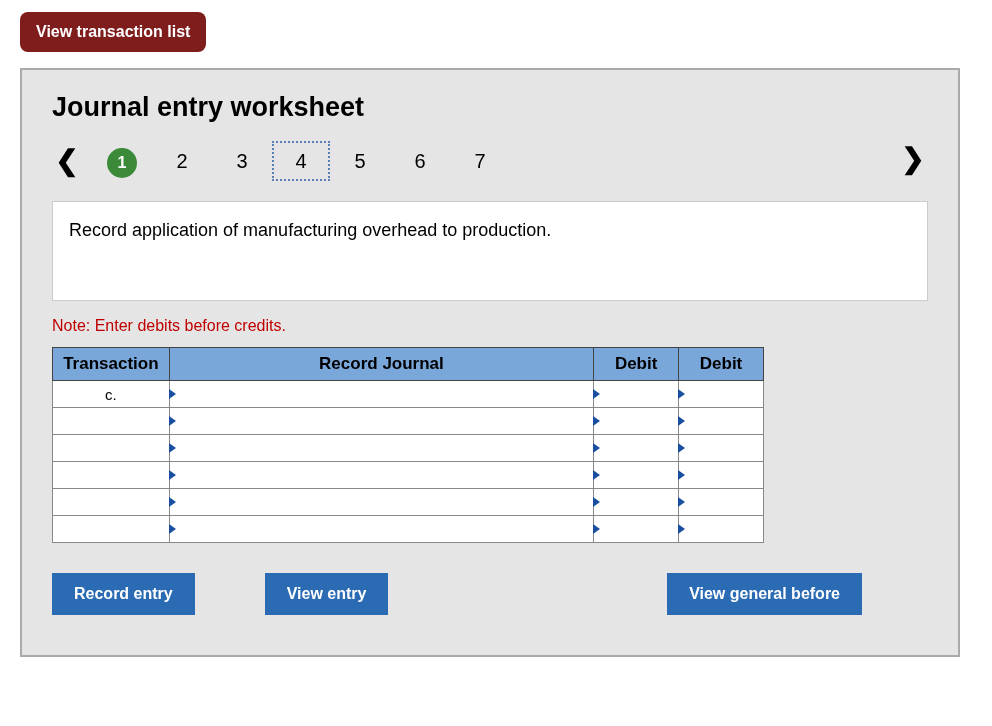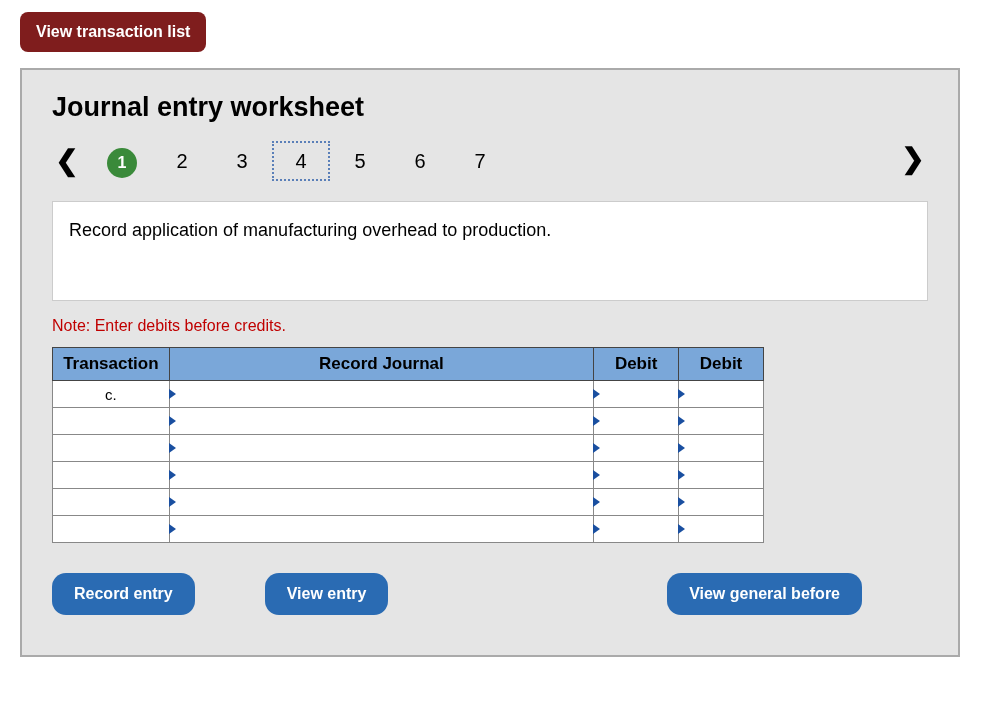--- a/index.html
+++ b/index.html
@@ -141,21 +141,21 @@
     width: 810px;
   }
   .btn-row .spacer { flex: 1; }
   .act-btn {
     background: #2a6bb3;
     color: #fff;
     font-weight: bold;
     font-size: 16px;
     padding: 12px 22px;
     border: none;
-    border-radius: 14px;
+    border-radius: 0;
     cursor: pointer;
   }
 </style>
 </head>
 <body>
 
 
 
 <button class="top-btn">View transaction list</button>
 

